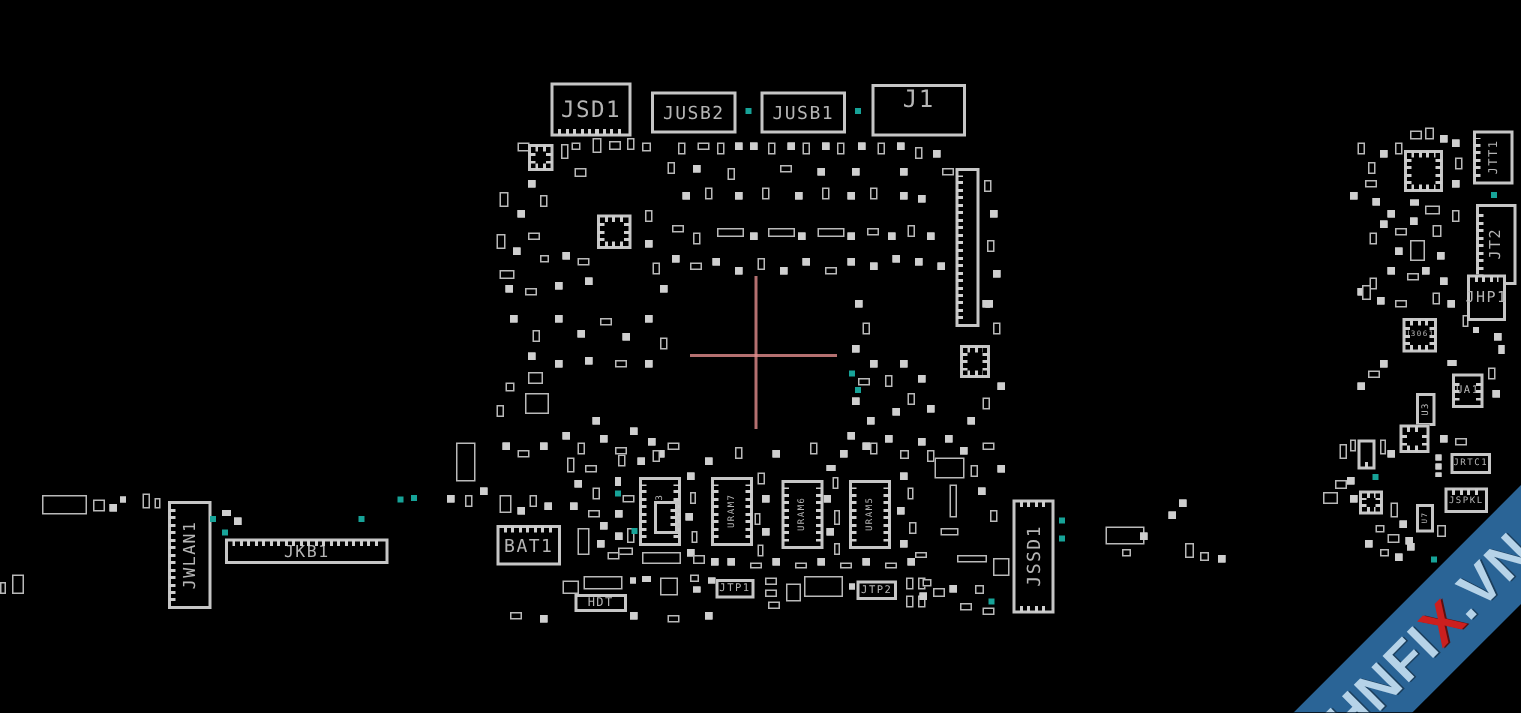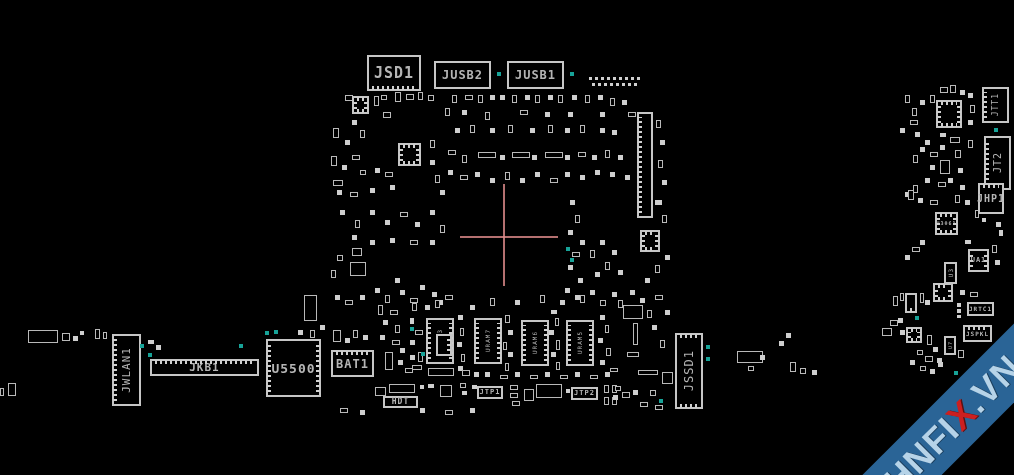--- a/index.html
+++ b/index.html
@@ -7,21 +7,21 @@
     position:relative;width:1014px;height:475px;background:#000;
     overflow:hidden;font-family:"DejaVu Sans Mono", monospace;
   }
   .part{position:absolute;border:1px solid #b9b9b9;background:#000;box-sizing:border-box;}
   .part.filled{background:#cfcfcf;border-color:#cfcfcf;}
   .conn{
     position:absolute;border:2px solid #c6c6c6;box-sizing:border-box;background:#000;
     display:flex;align-items:center;justify-content:center;color:#b5b5b5;
   }
   .conn.label-top{align-items:flex-start;}
-  .conn .lbl{letter-spacing:1px;white-space:nowrap;line-height:1;font-weight:bold;}
+  .conn .lbl{letter-spacing:1px;white-space:nowrap;line-height:1;}
   .conn .vlbl{writing-mode:vertical-rl;transform:rotate(180deg);letter-spacing:1px;white-space:nowrap;line-height:1;}
   .pins{position:absolute;}
   .pins-top{left:3px;right:3px;top:-1px;height:4px;background:repeating-linear-gradient(90deg,#cfcfcf 0 2px,transparent 2px 5px);}
   .pins-bottom{left:3px;right:3px;bottom:-1px;height:4px;background:repeating-linear-gradient(90deg,#cfcfcf 0 2px,transparent 2px 5px);}
   .pins-left{top:3px;bottom:3px;left:-1px;width:4px;background:repeating-linear-gradient(0deg,#cfcfcf 0 2px,transparent 2px 5px);}
   .pins-right{top:3px;bottom:3px;right:-1px;width:4px;background:repeating-linear-gradient(0deg,#cfcfcf 0 2px,transparent 2px 5px);}
   .dot{position:absolute;width:4px;height:4px;background:#17a398;}
   #apu{
     position:absolute;border:1px solid #d2d2d2;box-sizing:border-box;
     background-image:radial-gradient(#8f8f8f 0.9px, transparent 1px);
@@ -419,20 +419,23 @@
     <div class="conn" style="left: 367px; top: 55px; width: 54px; height: 36px; font-size: 15px;">
       <div class="pins pins-bottom"></div>
       <span class="lbl">JSD1</span>
     </div>
     <div class="conn" style="left: 434px; top: 61px; width: 57px; height: 28px; font-size: 12px;">
       <span class="lbl">JUSB2</span>
     </div>
     <div class="conn" style="left: 507px; top: 61px; width: 57px; height: 28px; font-size: 12px;">
       <span class="lbl">JUSB1</span>
     </div>
+    <div class="conn label-top" style="left: 581px; top: 56px; width: 63px; height: 35px; font-size: 16px;">
+      <span class="lbl">J1</span>
+    </div>
     <div class="conn" style="left: 637px; top: 112px; width: 16px; height: 106px; font-size: 6px;">
       <div class="pins pins-left"></div>
     </div>
     <div class="conn" style="left: 426px; top: 318px; width: 28px; height: 46px; font-size: 6px;">
       <div class="pins pins-left"></div>
       <div class="pins pins-right"></div>
       <span class="vlbl">URAM3</span>
     </div>
     <div class="conn" style="left: 474px; top: 318px; width: 28px; height: 46px; font-size: 6px;">
       <div class="pins pins-left"></div>
@@ -449,25 +452,20 @@
       <div class="pins pins-right"></div>
       <span class="vlbl">URAM5</span>
     </div>
     <div class="conn" style="left: 112px; top: 334px; width: 29px; height: 72px; font-size: 11px;">
       <div class="pins pins-left"></div>
       <span class="vlbl">JWLAN1</span>
     </div>
     <div class="conn" style="left: 150px; top: 359px; width: 109px; height: 17px; font-size: 11px;">
       <div class="pins pins-top"></div>
       <span class="lbl">JKB1</span>
-    </div>
-    <div class="conn" style="left: 266px; top: 339px; width: 55px; height: 58px; font-size: 13px;">
-      <div class="pins pins-left"></div>
-      <div class="pins pins-right"></div>
-      <span class="lbl">U5500</span>
     </div>
     <div class="conn" style="left: 331px; top: 350px; width: 43px; height: 27px; font-size: 12px;">
       <div class="pins pins-top"></div>
       <span class="lbl">BAT1</span>
     </div>
     <div class="conn" style="left: 383px; top: 396px; width: 35px; height: 12px; font-size: 8px;">
       <span class="lbl">HDT</span>
     </div>
     <div class="conn" style="left: 477px; top: 386px; width: 26px; height: 13px; font-size: 7px;">
       <span class="lbl">JTP1</span>

